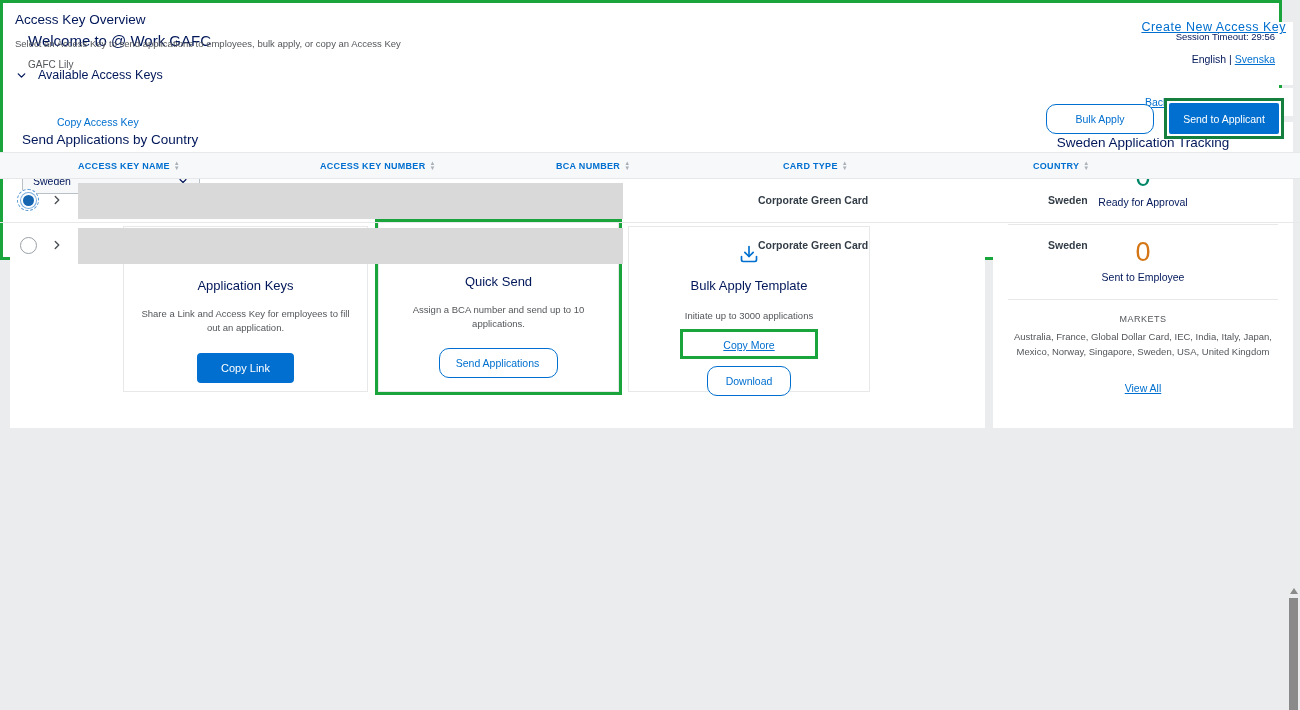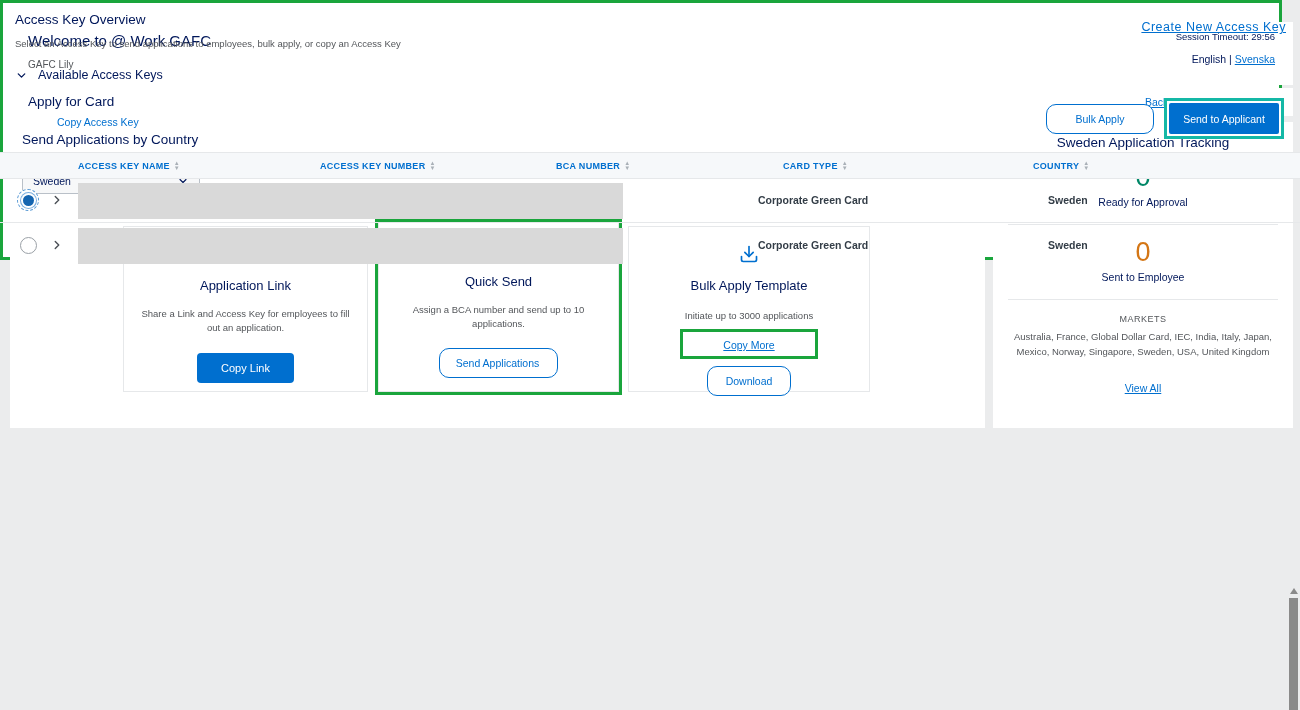--- a/index.html
+++ b/index.html
@@ -77,21 +77,21 @@
   .access { left:4px; top:437px; width:1282px; height:260px; background:#fff;
             border:3px solid #1aa53c; overflow:hidden; }
   .ak-title { position:absolute; left:15px; top:12px; font-size:13.5px; color:#00175a; }
   .ak-sub { position:absolute; left:15px; top:38px; font-size:9.5px; color:#53565a; }
   .ak-create { position:absolute; right:14px; top:20px; font-size:12.5px; letter-spacing:0.5px; }
   .ak-accordion { position:absolute; left:15px; top:68px; font-size:12.5px; color:#00175a;
                   display:flex; align-items:center; gap:10px; cursor:pointer; }
   .ak-copy { position:absolute; left:45px; top:116px; font-size:10.5px; color:#006fcf;
              text-decoration:none; cursor:pointer;margin-left:12px; }
   .ak-bulk { position:absolute; left:1046px; top:104px; width:108px; height:30px; }
-  .send-wrap { position:absolute; left:1164px; top:98px; border:3px solid #14b8a6; padding:2px; background:#fff; }
+  .send-wrap { position:absolute; left:1164px; top:98px; border:3px solid #15803d; padding:2px; background:#fff; }
   .send-wrap .btn-primary { width:110px; height:31px; padding:0; font-size:10.5px; border-radius:2px; }
 
   .thead { position:absolute; left:0; top:152px; width:100%; height:27px; background:#f6f8fa;
            border-top:1px solid #e6e8ea; border-bottom:1px solid #e6e8ea; }
   .th { position:absolute; top:0; height:100%; display:flex; align-items:center; gap:4px;
         font-size:9px; font-weight:bold; color:#006fcf; letter-spacing:0.3px; cursor:pointer; }
   .sort { display:flex; flex-direction:column; line-height:4.5px; font-size:6px; color:#a9b0b7; }
   .th-0 { left:78px; } .th-1 { left:320px; } .th-2 { left:556px; } .th-3 { left:783px; } .th-4 { left:1033px; }
 
   .trow { position:absolute; left:0; width:100%; height:44px; }
@@ -128,21 +128,20 @@
       <div class="session">Session Timeout: 29:56</div>
       <div class="lang">
         <span>English</span>
         <span>|</span>
         <a>Svenska</a>
       </div>
     </div>
   </div>
 
   <div class="card applybar">
-    <div class="applybar-title">Apply for Card</div>
     <a class="back-link link">Back to @ Work Homepage</a>
   </div>
 
   <div class="card main-left">
     <div class="sec-title">Send Applications by Country</div>
     <div class="sec-sub">Select the country where you would like to issue the Card Application</div>
 
     <div class="select">
       <span>Sweden</span>
       <span>
@@ -152,21 +151,21 @@
       </span>
     </div>
 
     <div class="opt-card" style="left:113px; top:104px;">
       <div class="ic">
         <svg width="22" height="22" viewBox="0 0 24 24" fill="none" stroke="#006fcf" stroke-width="2" stroke-linecap="round" stroke-linejoin="round">
             <path d="M10 13a5 5 0 0 0 7.54.54l3-3a5 5 0 0 0-7.07-7.07l-1.72 1.71"></path>
             <path d="M14 11a5 5 0 0 0-7.54-.54l-3 3a5 5 0 0 0 7.07 7.07l1.71-1.71"></path>
           </svg>
       </div>
-      <div class="opt-title">Application Link</div>
+      <div class="opt-title">Application Keys</div>
       <div class="opt-desc">Share a Link and Access Key for employees to fill out an application.</div>
       <button class="btn-primary" style="margin-top:17px;">Copy Link</button>
     </div>
 
     <div class="quick-wrap hl-green">
       <div class="opt-card">
         <div class="ic">
           <svg width="20" height="22" viewBox="0 0 24 24" fill="none" stroke="#006fcf" stroke-width="2" stroke-linecap="round" stroke-linejoin="round">
               <polygon points="13 2 3 14 12 14 11 22 21 10 12 10 13 2"></polygon>
             </svg>

